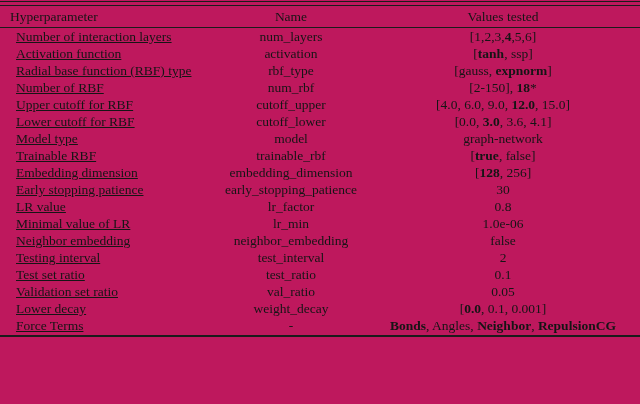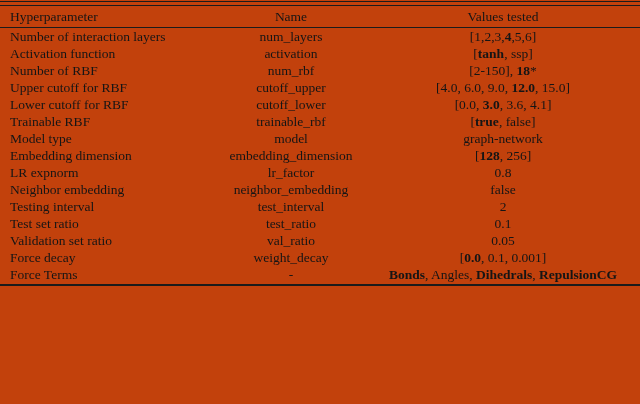--- a/index.html
+++ b/index.html
@@ -1,19 +1,19 @@
 <!DOCTYPE html>
 <html><head>
 <meta charset="utf-8">
 <style>
   html, body { margin: 0; padding: 0; background: #ffffff; }
   .page {
     width: 640px;
     height: 404px;
-    background: #c2410c;
+    background: #be185d;
     font-family: "Liberation Serif", serif;
     color: #151515;
     box-sizing: border-box;
     overflow: hidden;
   }
   .rule-double {
     height: 3px;
     border-top: 1px solid #1b1b1b;
     border-bottom: 1px solid #1b1b1b;
     margin-top: 1px;
@@ -40,21 +40,21 @@
   tbody td {
     font-size: 13.5px;
     height: 17px;
     line-height: 17px;
     padding: 0;
     text-align: center;
     vertical-align: middle;
     white-space: nowrap;
     overflow: hidden;
   }
-  tbody td.left { text-align: left; padding-left: 10px; }
+  tbody td.left { text-align: left; padding-left: 16px; text-decoration: underline; }
   .b { font-weight: 700; }
   .rule-bottom {
     height: 2px;
     background: #1b1b1b;
     margin-top: 1px;
   }
 </style>
 </head>
 <body>
 
@@ -78,53 +78,68 @@
     <td class="left">Number of interaction layers</td>
     <td>num_layers</td>
     <td><span>[1,2,3,</span><span class="b">4</span><span>,5,6]</span></td>
   </tr>
         <tr>
     <td class="left">Activation function</td>
     <td>activation</td>
     <td><span>[</span><span class="b">tanh</span><span>, ssp]</span></td>
   </tr>
         <tr>
+    <td class="left">Radial base function (RBF) type</td>
+    <td>rbf_type</td>
+    <td><span>[gauss, </span><span class="b">expnorm</span><span>]</span></td>
+  </tr>
+        <tr>
     <td class="left">Number of RBF</td>
     <td>num_rbf</td>
     <td><span>[2-150], </span><span class="b">18</span><span>*</span></td>
   </tr>
         <tr>
     <td class="left">Upper cutoff for RBF</td>
     <td>cutoff_upper</td>
     <td><span>[4.0, 6.0, 9.0, </span><span class="b">12.0</span><span>, 15.0]</span></td>
   </tr>
         <tr>
     <td class="left">Lower cutoff for RBF</td>
     <td>cutoff_lower</td>
     <td><span>[0.0, </span><span class="b">3.0</span><span>, 3.6, 4.1]</span></td>
   </tr>
         <tr>
+    <td class="left">Model type</td>
+    <td>model</td>
+    <td><span>graph-network</span></td>
+  </tr>
+        <tr>
     <td class="left">Trainable RBF</td>
     <td>trainable_rbf</td>
     <td><span>[</span><span class="b">true</span><span>, false]</span></td>
-  </tr>
-        <tr>
-    <td class="left">Model type</td>
-    <td>model</td>
-    <td><span>graph-network</span></td>
   </tr>
         <tr>
     <td class="left">Embedding dimension</td>
     <td>embedding_dimension</td>
     <td><span>[</span><span class="b">128</span><span>, 256]</span></td>
   </tr>
         <tr>
-    <td class="left">LR expnorm</td>
+    <td class="left">Early stopping patience</td>
+    <td>early_stopping_patience</td>
+    <td><span>30</span></td>
+  </tr>
+        <tr>
+    <td class="left">LR value</td>
     <td>lr_factor</td>
     <td><span>0.8</span></td>
+  </tr>
+        <tr>
+    <td class="left">Minimal value of LR</td>
+    <td>lr_min</td>
+    <td><span>1.0e-06</span></td>
   </tr>
         <tr>
     <td class="left">Neighbor embedding</td>
     <td>neighbor_embedding</td>
     <td><span>false</span></td>
   </tr>
         <tr>
     <td class="left">Testing interval</td>
     <td>test_interval</td>
     <td><span>2</span></td>
@@ -133,25 +148,25 @@
     <td class="left">Test set ratio</td>
     <td>test_ratio</td>
     <td><span>0.1</span></td>
   </tr>
         <tr>
     <td class="left">Validation set ratio</td>
     <td>val_ratio</td>
     <td><span>0.05</span></td>
   </tr>
         <tr>
-    <td class="left">Force decay</td>
+    <td class="left">Lower decay</td>
     <td>weight_decay</td>
     <td><span>[</span><span class="b">0.0</span><span>, 0.1, 0.001]</span></td>
   </tr>
         <tr>
     <td class="left">Force Terms</td>
     <td>-</td>
-    <td><span class="b">Bonds</span><span>, Angles, </span><span class="b">Dihedrals</span><span>, </span><span class="b">RepulsionCG</span></td>
+    <td><span class="b">Bonds</span><span>, Angles, </span><span class="b">Neighbor</span><span>, </span><span class="b">RepulsionCG</span></td>
   </tr>
       </tbody>
   </table>
   <div class="rule-bottom"></div>
 </div>
 
 </body></html>

